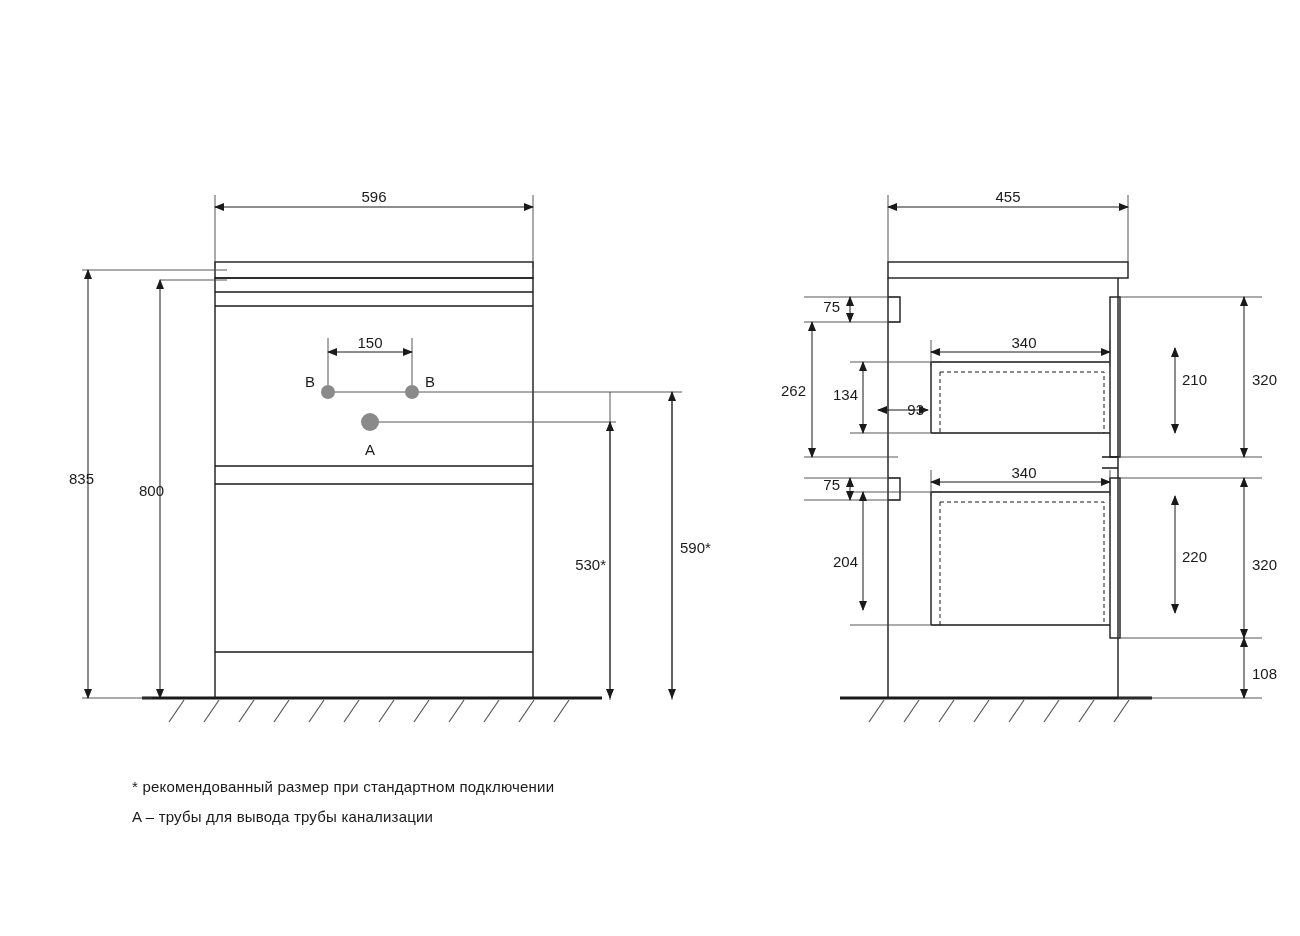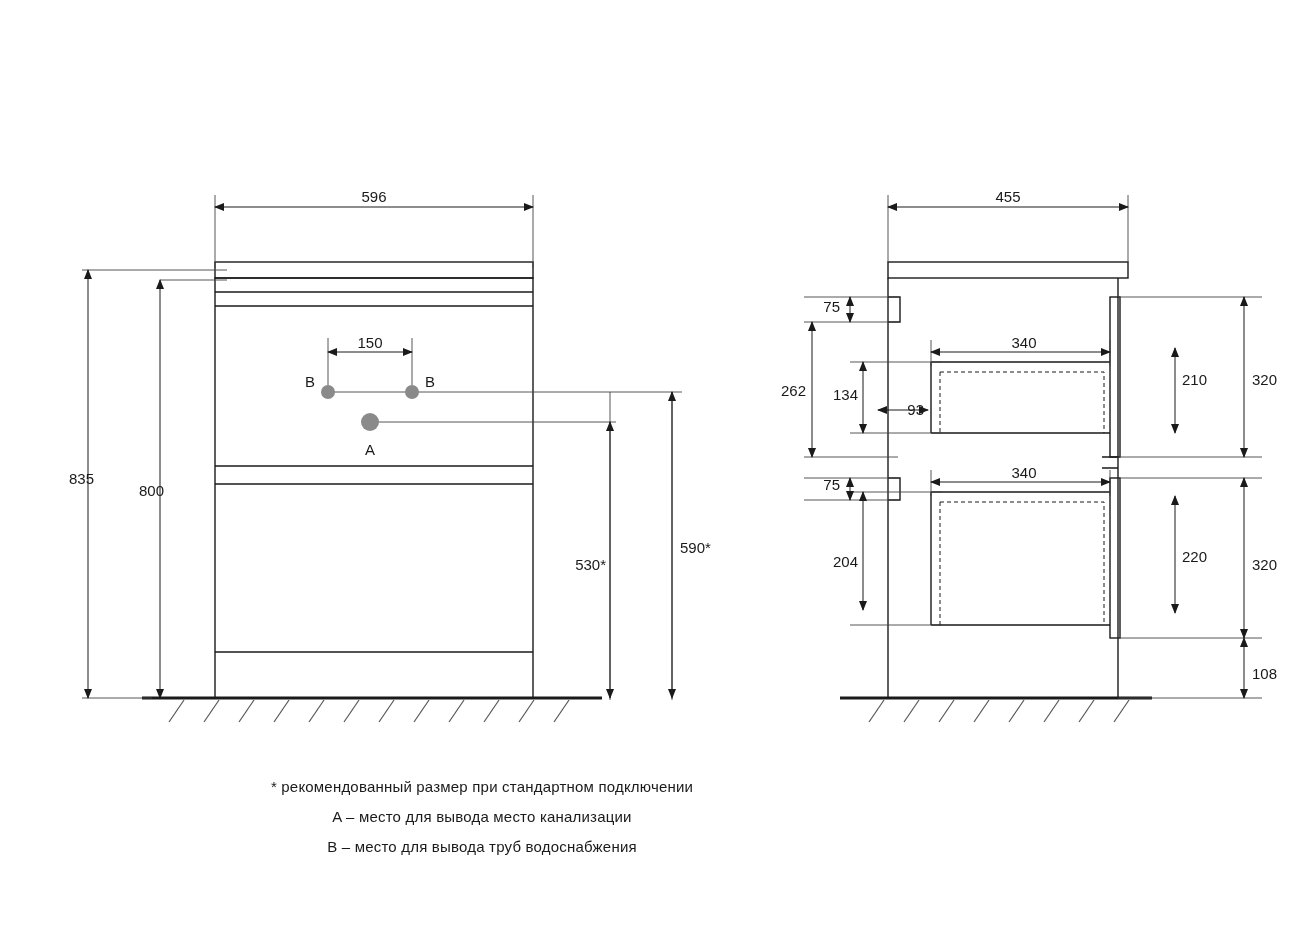--- a/index.html
+++ b/index.html
@@ -1,19 +1,19 @@
 <!DOCTYPE html>
 <html><head>
 <meta charset="utf-8">
 <style>
   html,body{margin:0;padding:0;background:#ffffff;}
   body{width:1300px;height:936px;font-family:"Liberation Sans", sans-serif;color:#1a1a1a;}
   #stage{position:relative;width:1300px;height:936px;overflow:hidden;margin-left:12px;}
   svg.draw{position:absolute;left:0;top:0;width:1300px;height:936px;}
-  .legend{position:absolute;left:120px;top:772px;width:700px;text-align:center;}
+  .legend{position:absolute;left:120px;top:772px;width:700px;}
   .legend div{font-size:15px;line-height:30px;color:#1a1a1a;letter-spacing:.2px;}
   text{font-family:"Liberation Sans", sans-serif;font-size:15px;fill:#1a1a1a;}
   .dimtext{font-size:15px;}
   .lbl{font-size:15px;}
 </style>
 </head>
 <body>
 
 <div id="stage">
 
@@ -242,17 +242,16 @@
 
   <g>
     <line x1="1232" y1="638" x2="1232" y2="698" stroke="#1a1a1a" stroke-width="1" marker-start="url(#arrStart)" marker-end="url(#arrEnd)"></line>
     <text class="dimtext" x="1240" y="679" text-anchor="start">108</text>
   </g>
 
 </svg>
 
 <div class="legend">
   <div>* рекомендованный размер при стандартном подключении</div>
-  <div>A – место для вывода место канализации</div>
-  <div>B – место для вывода труб водоснабжения</div>
+  <div>A – трубы для вывода трубы канализации</div>
 </div>
 
 </div>
 
 </body></html>

